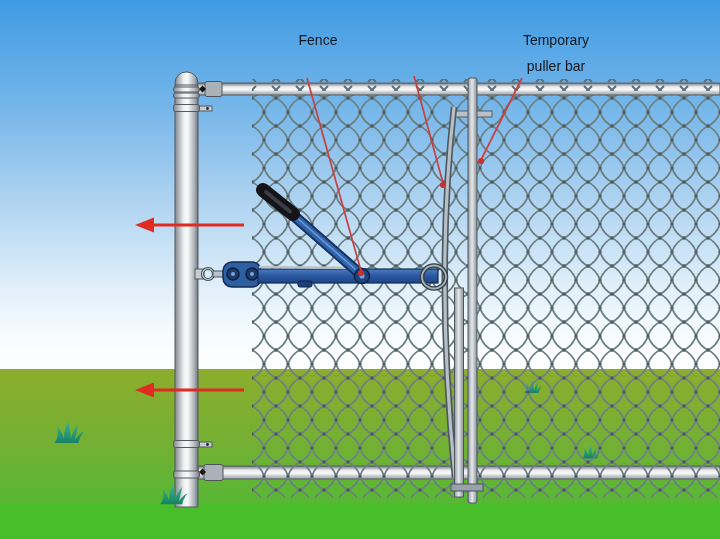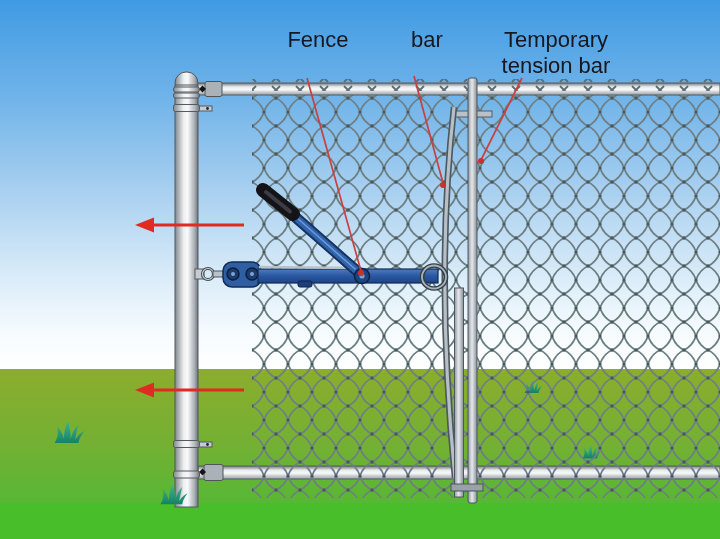--- a/index.html
+++ b/index.html
@@ -15,21 +15,21 @@
   .grass-far{
     position:absolute;left:0;top:369px;width:720px;height:134px;
     background:linear-gradient(to bottom,#8cad2d 0%,#74b033 55%,#58b735 100%);
   }
   .grass-front{
     position:absolute;left:0;top:503px;width:720px;height:36px;
     background:#49be2b;
   }
   svg.scene{position:absolute;left:0;top:0;}
   .label{
-    position:absolute;color:#17171f;font-size:22px;line-height:26px;
+    position:absolute;color:#17171f;font-size:14px;line-height:26px;
     text-align:center;white-space:nowrap;letter-spacing:0px;
   }
   .label span{display:block;}
   #label-fence-puller{left:258px;top:27px;width:120px;}
   #label-stretcher-bar{left:368px;top:27px;width:118px;}
   #label-tension-bar{left:484px;top:27px;width:144px;}
 </style>
 </head>
 <body>
 
@@ -182,20 +182,19 @@
     <g>
       <line x1="522" y1="78" x2="481" y2="160" stroke="#c84040" stroke-width="1.7"></line>
       <circle cx="481" cy="161" r="3" fill="#cc2f2f"></circle>
     </g>
   </svg>
 
   <div class="label" id="label-fence-puller">
     <span>Fence</span>
   </div>
   <div class="label" id="label-stretcher-bar">
-    <span>bar</span>
   </div>
   <div class="label" id="label-tension-bar">
     <span>Temporary</span>
-    <span>tension bar</span>
+    <span>puller bar</span>
   </div>
 
 </div>
 
 </body></html>

